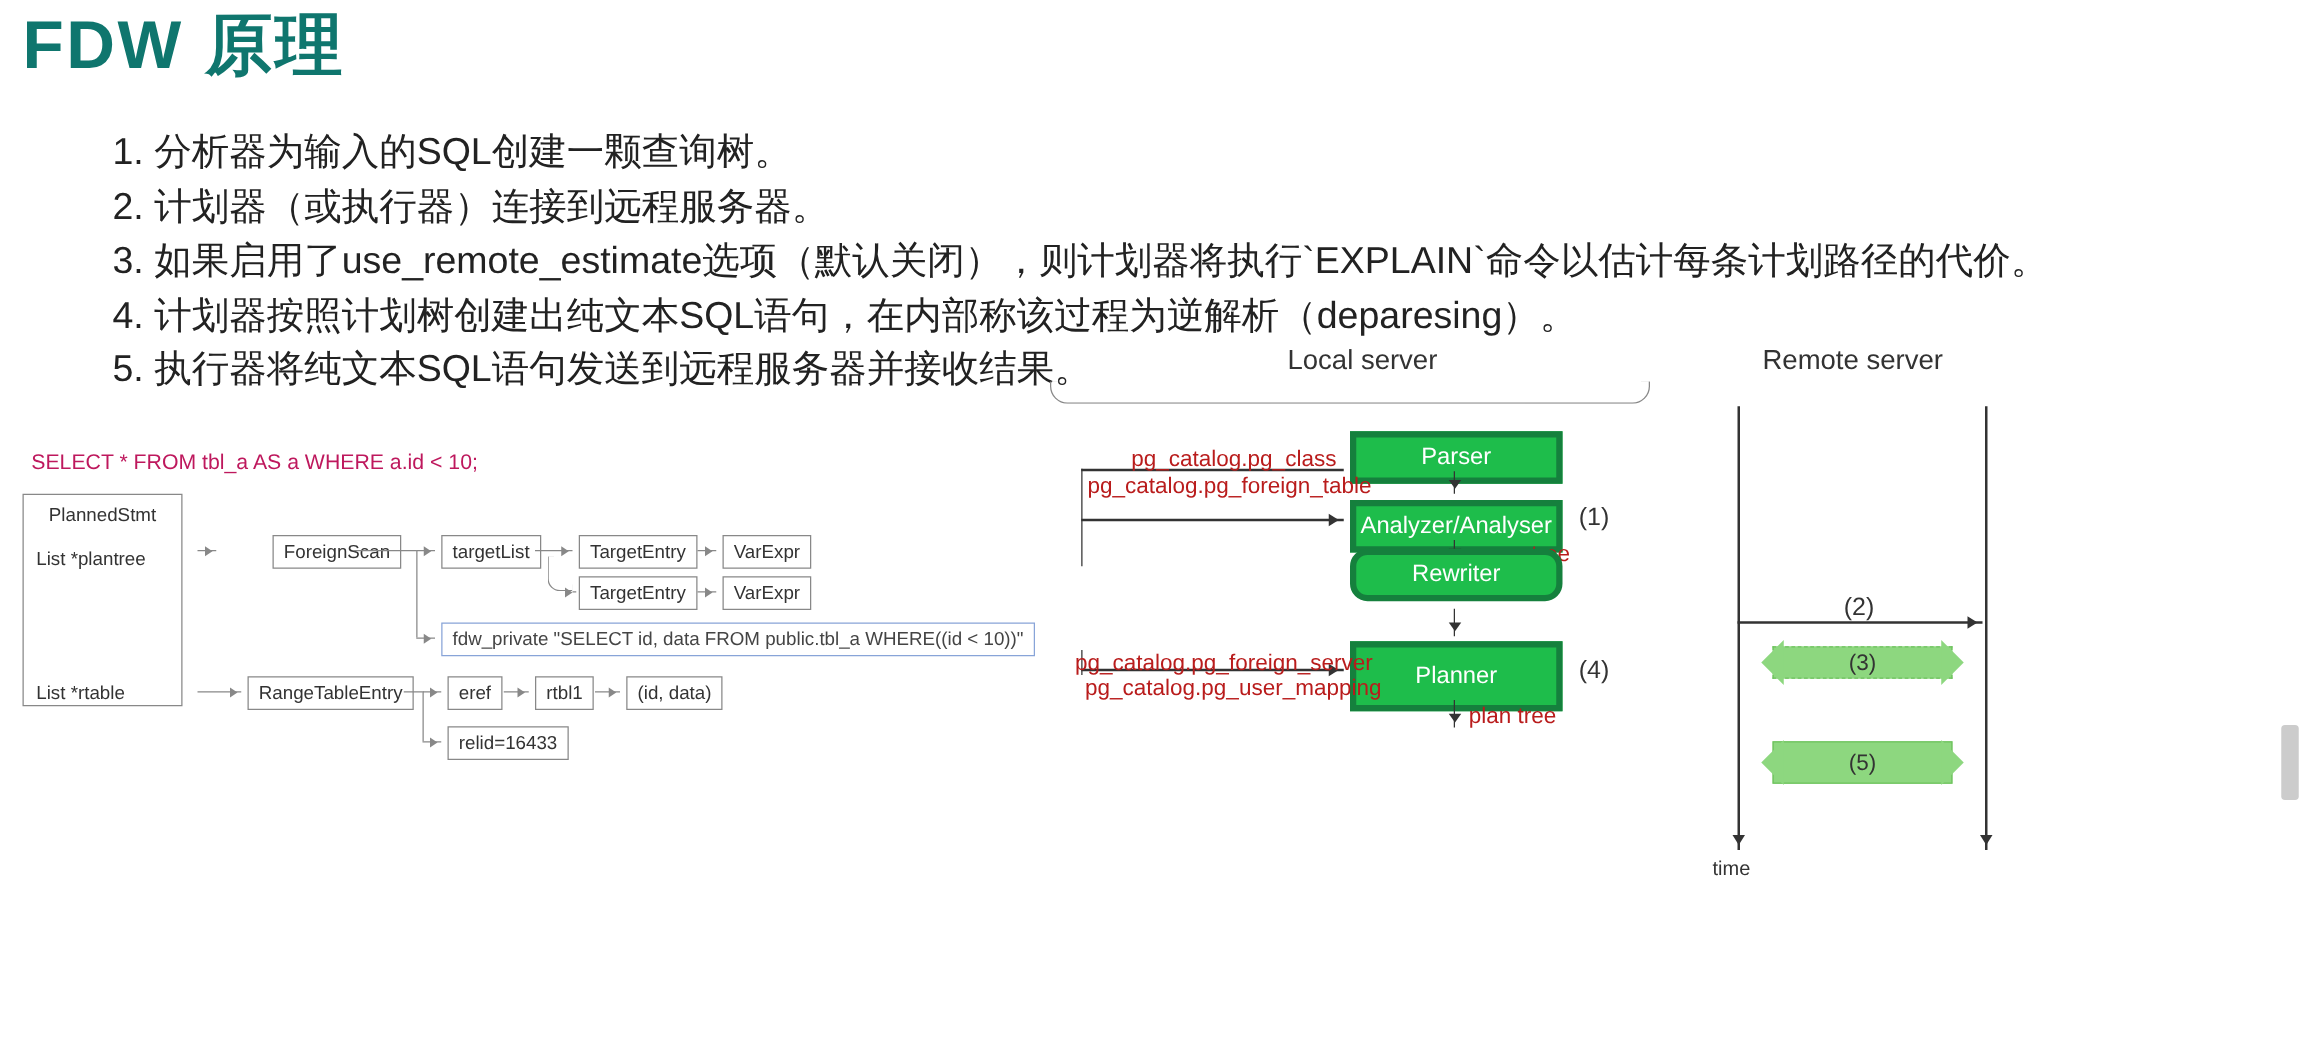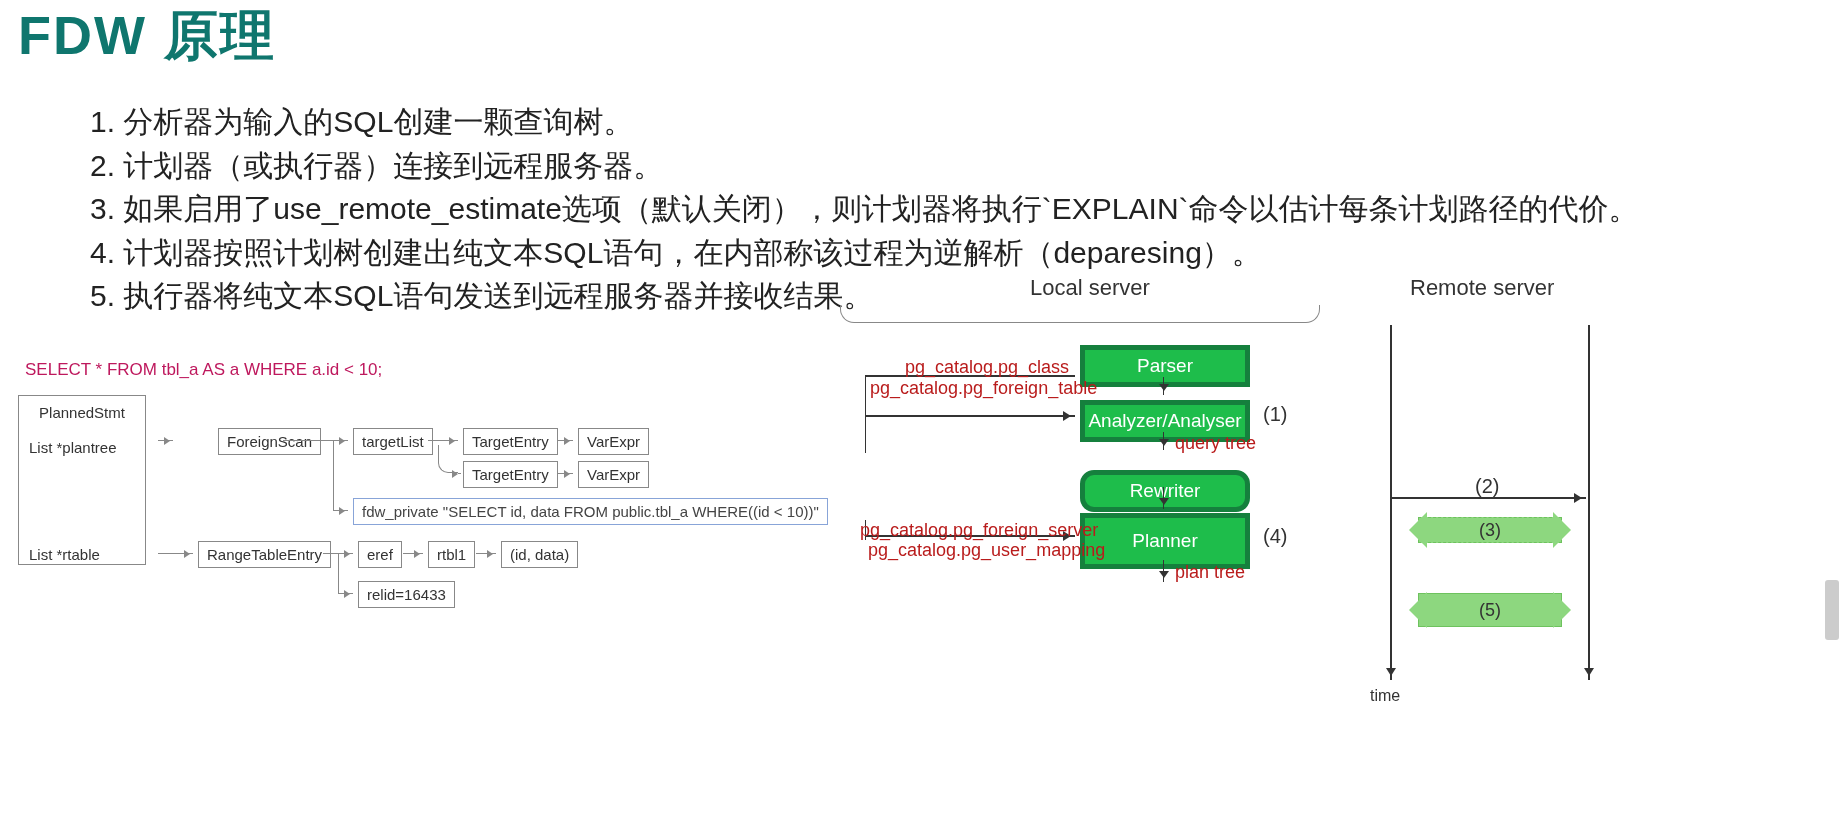--- a/index.html
+++ b/index.html
@@ -255,21 +255,21 @@
 <div class="arch">
   <div class="arch-label" style="left:230px; top:0;">Local server</div>
   <div class="brace" style="left:40px; top:30px; width:480px;"></div>
 
   <div class="gbox" style="top:70px;">Parser</div>
   <div class="darrow" style="top:102px; height:18px;"></div>
   <div class="gbox" style="top:125px;">Analyzer/Analyser</div>
   <div class="num" style="left:463px; top:128px;">(1)</div>
   <div class="darrow" style="top:157px; height:18px;"></div>
   <div class="sidelabel" style="left:375px; top:158px;">query tree</div>
-  <div class="gbox" style="top:195px;border-radius:14px;">Rewriter</div>
+  <div class="gbox" style="top:164px;border-radius:14px;">Rewriter</div>
   <div class="darrow" style="top:212px; height:22px;"></div>
   <div class="gbox planner" style="top:238px;">Planner</div>
   <div class="num" style="left:463px; top:250px;">(4)</div>
   <div class="darrow" style="top:285px; height:22px;"></div>
   <div class="sidelabel" style="left:375px; top:287px;">plan tree</div>
 
 
   <div class="connect" style="left:65px; top:100px; width:1px; height:78px; border-right:none; border-bottom:none;"></div>
   <div style="position:absolute; left:65px; top:100px; width:210px; height:1.5px; background:#333;"></div>
   <div class="rarrow" style="left:65px; top:140px; width:210px;"></div>

